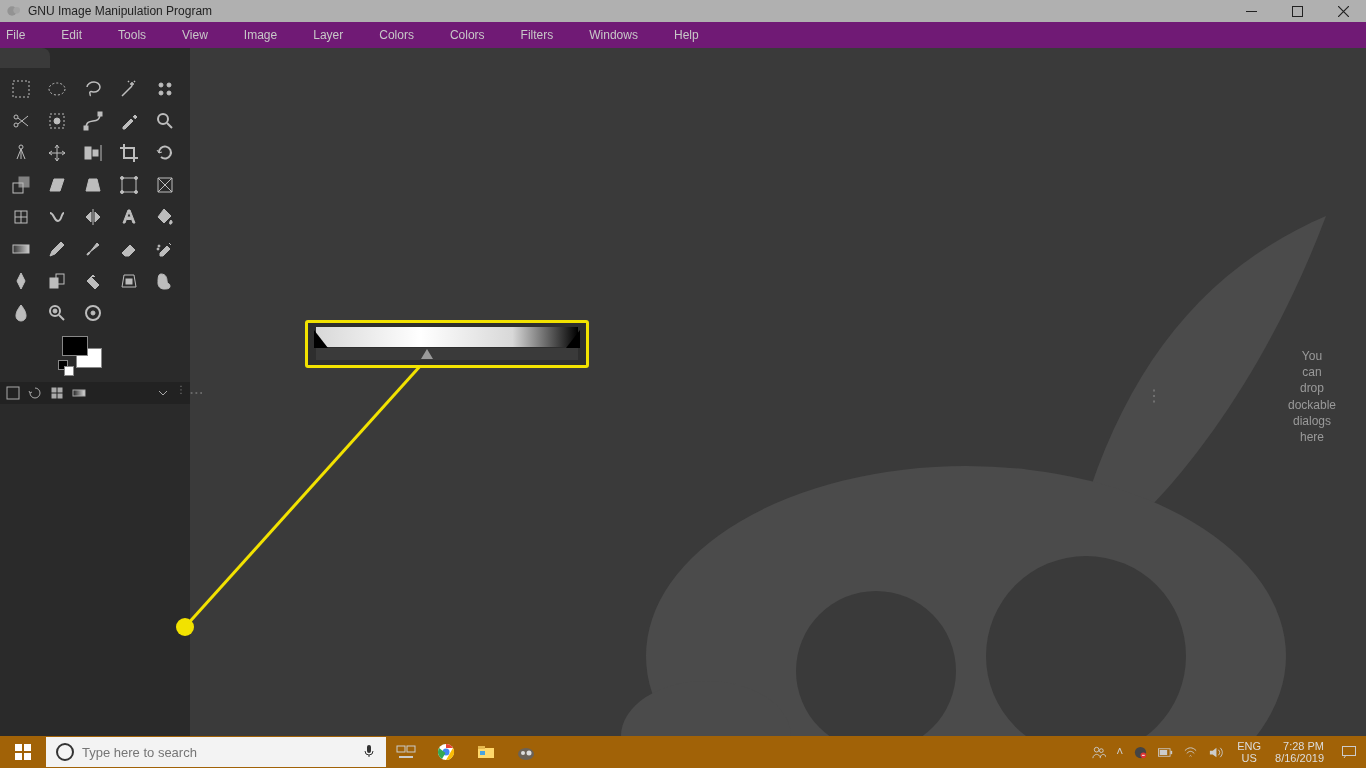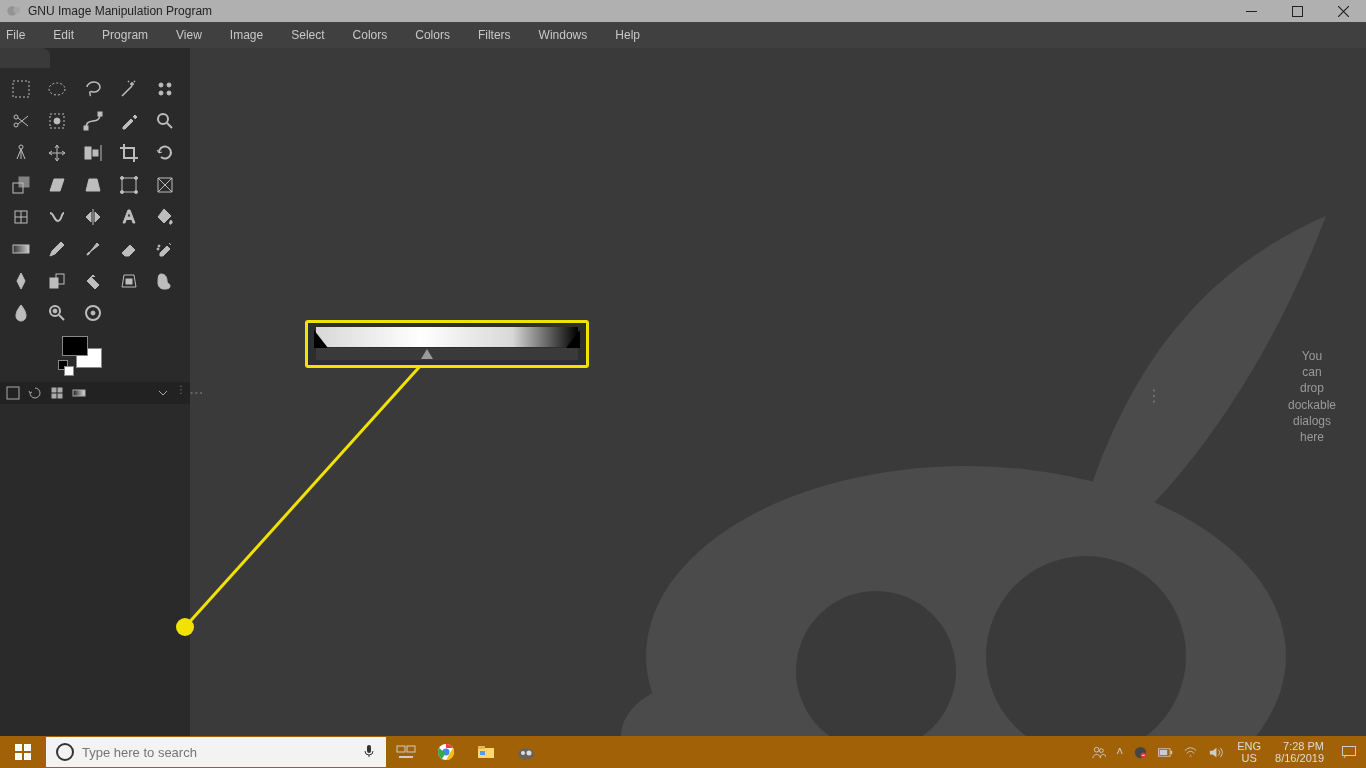--- a/index.html
+++ b/index.html
@@ -6,21 +6,21 @@
 html, body { width: 1366px; height: 768px; overflow: hidden; font-family: "Segoe UI", Tahoma, sans-serif; background: #000; }
 
 
 .titlebar { height: 22px; background: #b0b0b0; display: flex; align-items: center; padding-left: 6px; color: #222; font-size: 12px; }
 .titlebar .logo { width: 16px; height: 16px; margin-right: 6px; opacity: .5; }
 .titlebar .spacer { flex: 1; }
 .titlebar .winbtn { width: 46px; height: 22px; display: flex; align-items: center; justify-content: center; color: #222; }
 .titlebar .winbtn svg { width: 11px; height: 11px; }
 
 
-.menubar { height: 26px; background: #404040; display: flex; align-items: center; gap: 8px; }
+.menubar { height: 26px; background: #701a75; display: flex; align-items: center; gap: 16px; }
 .menubar .item { color: #c8c8c8; font-size: 12px; padding: 5px 10px; }
 .menubar .item:first-child { padding-left: 6px; }
 
 
 .appbody { position: relative; height: 688px; display: flex; background: #2e2e2e; }
 
 
 .left-panel { width: 190px; background: #2a2a2a; display: flex; flex-direction: column; }
 .tab-strip { height: 20px; width: 100%; display:flex; }
 .tab-strip .tab { width:50px; height:100%; background:#4a4a4a; border-radius:0 8px 0 0; }
@@ -110,24 +110,24 @@
   <div class="winbtn">
       <svg viewBox="0 0 11 11">
         <path d="M0 0 L11 11 M11 0 L0 11" stroke="currentColor" stroke-width="1.2"></path>
       </svg>
     </div>
 </div>
 
 <div class="menubar">
   <div class="item">File</div>
   <div class="item">Edit</div>
-  <div class="item">Program</div>
+  <div class="item">Tools</div>
   <div class="item">View</div>
   <div class="item">Image</div>
-  <div class="item">Select</div>
+  <div class="item">Layer</div>
   <div class="item">Colors</div>
   <div class="item">Colors</div>
   <div class="item">Filters</div>
   <div class="item">Windows</div>
   <div class="item">Help</div>
 </div>
 
 <div class="appbody">
 
   <div class="left-panel">

